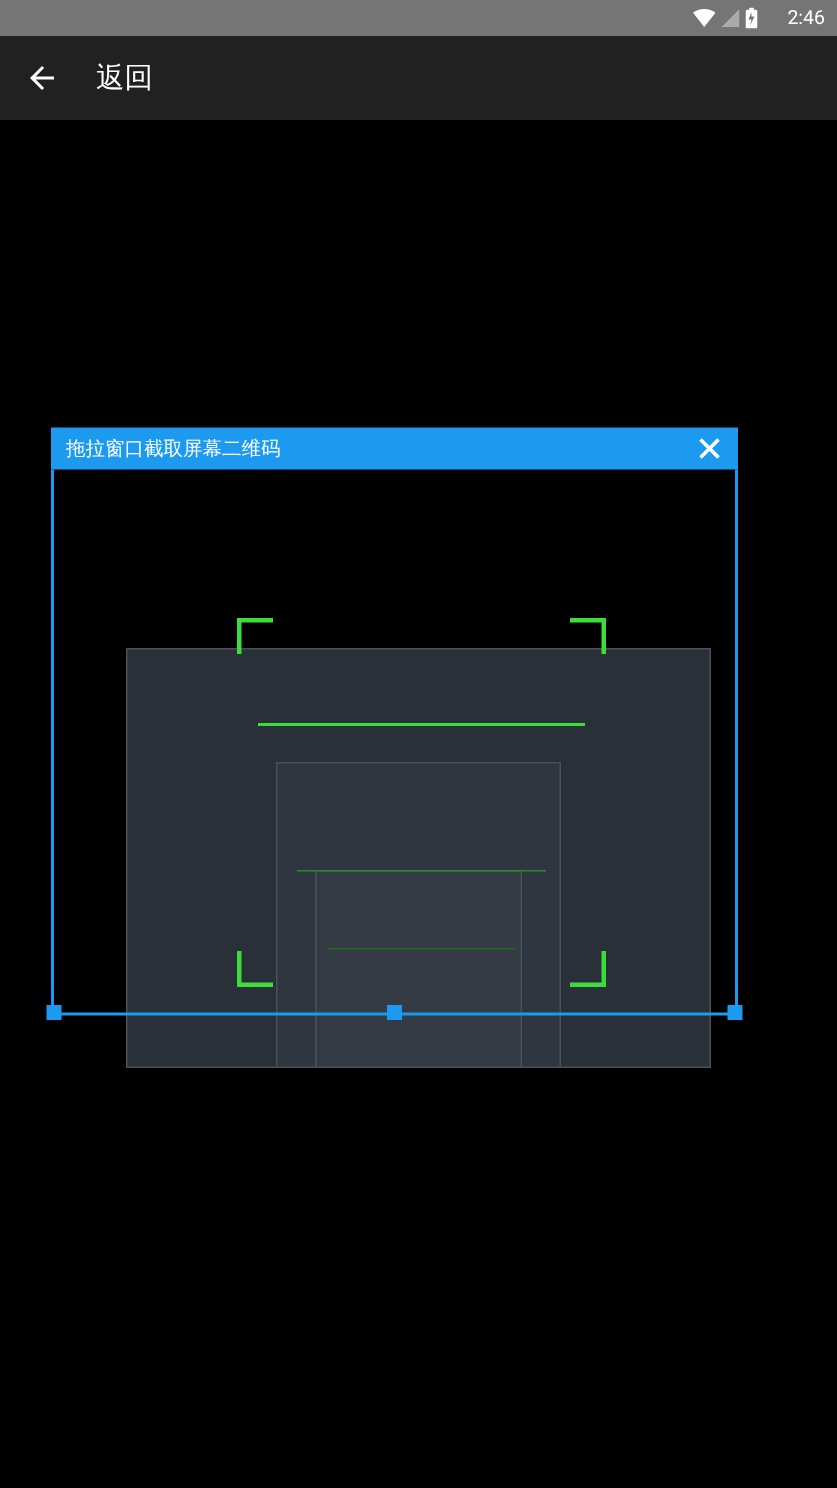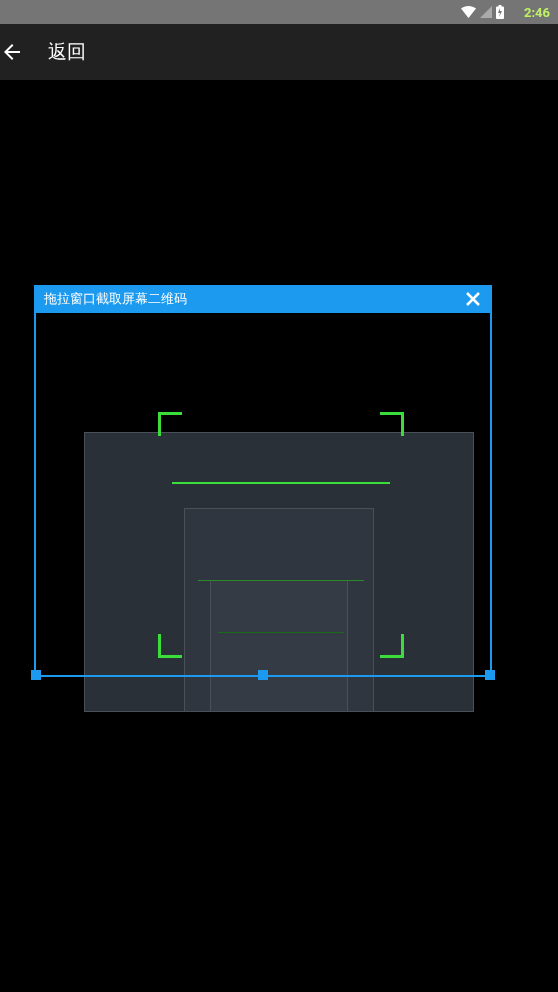--- a/index.html
+++ b/index.html
@@ -26,32 +26,32 @@
       padding: 0 8px;
       gap: 4px;
     }
     
     .status-icon {
       display: inline-flex;
       align-items: center;
     }
     
     .status-time {
-      color: #bef264;
+      color: #ffffff;
       font-size: 13px;
-      font-weight: 700;
+      font-weight: 400;
       margin-left: 16px;
     }
     
     .app-bar {
       height: 56px;
       background: #212121;
       display: flex;
       align-items: center;
-      padding: 0 0;
+      padding: 0 16px;
       gap: 24px;
     }
     
     .back-arrow {
       color: #fff;
       display: flex;
       align-items: center;
       cursor: pointer;
     }
     

